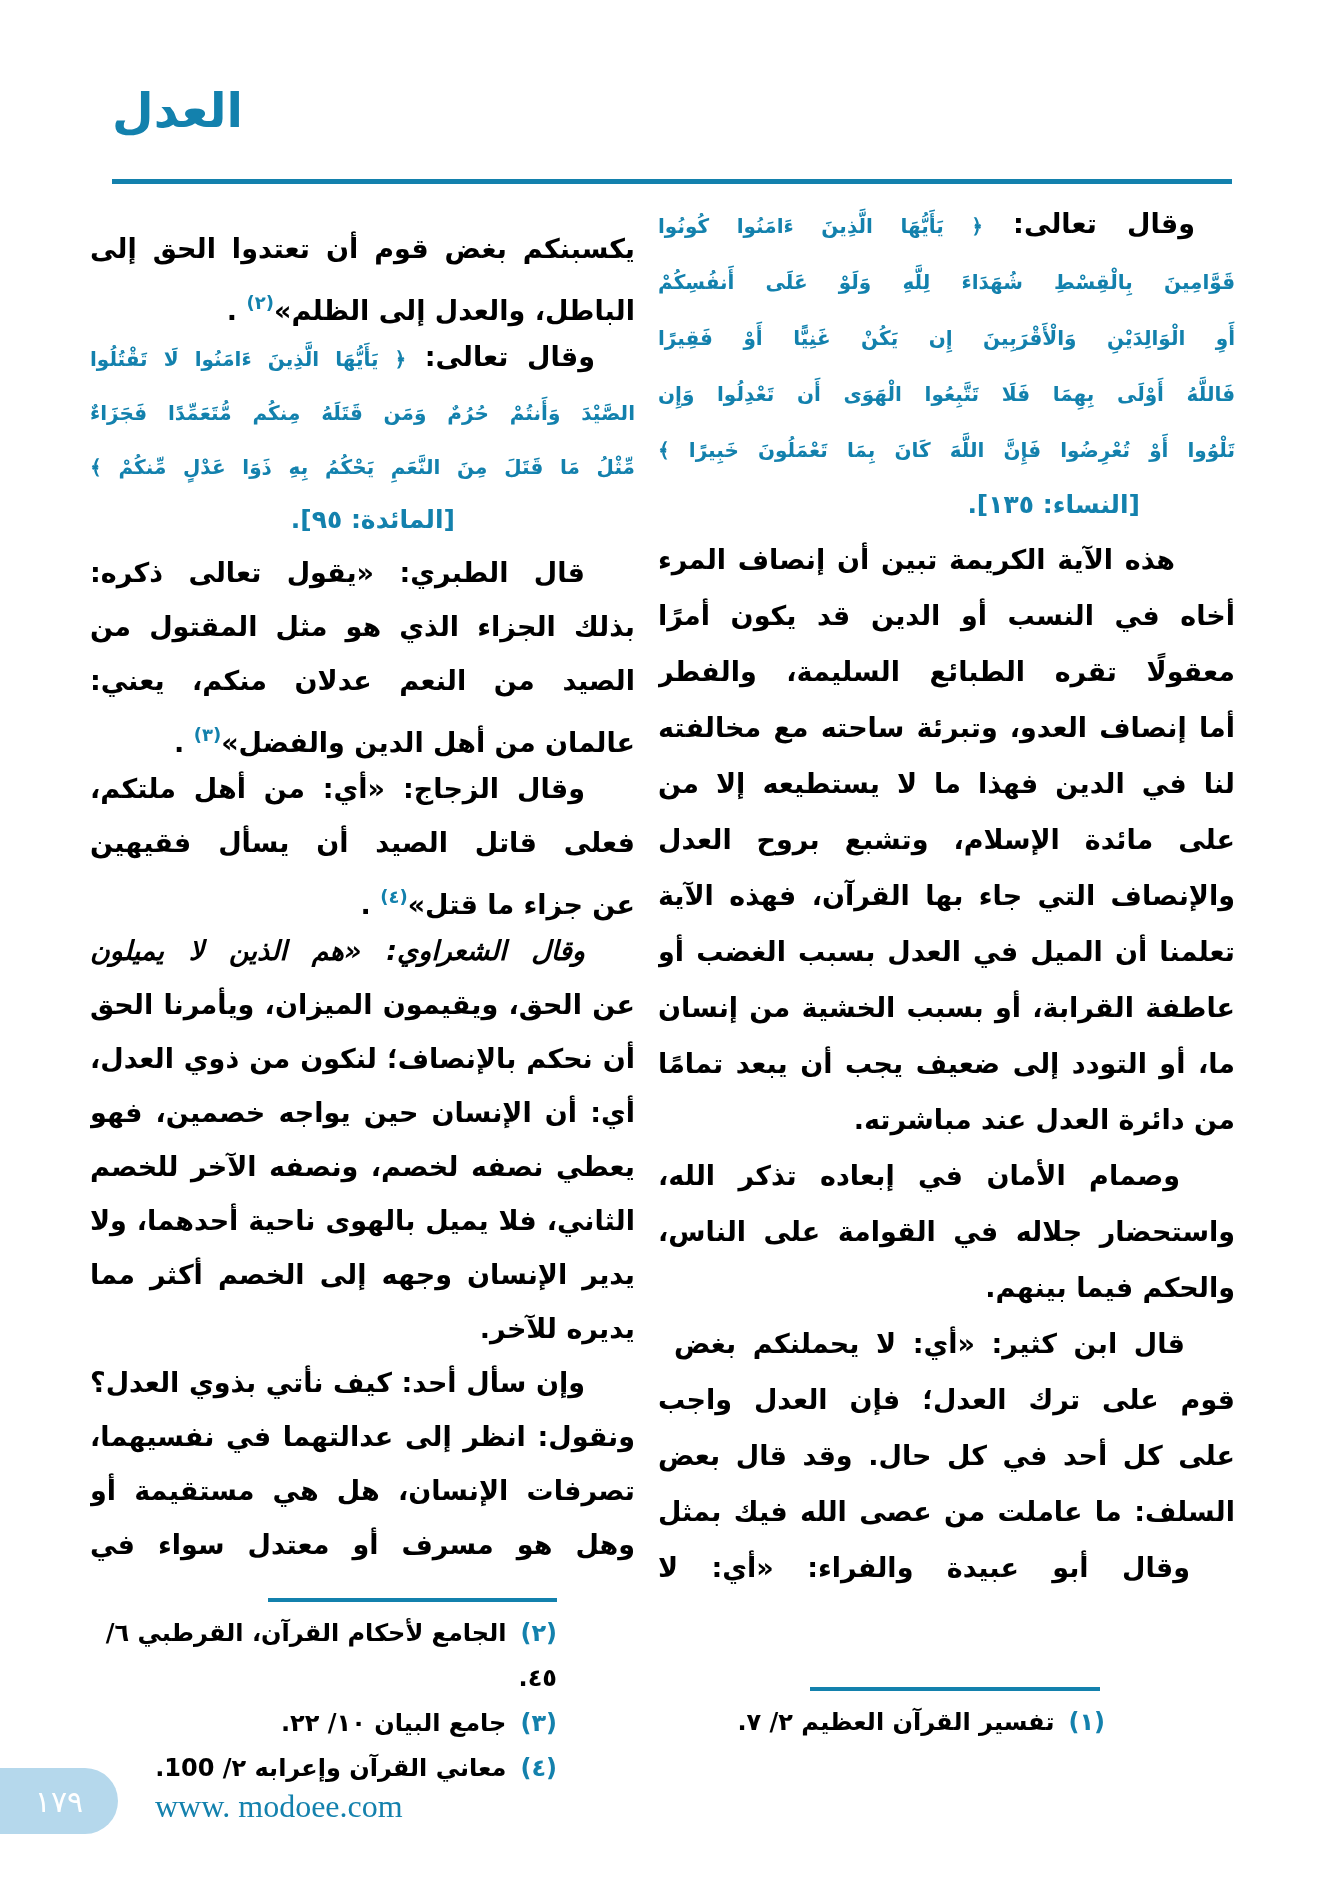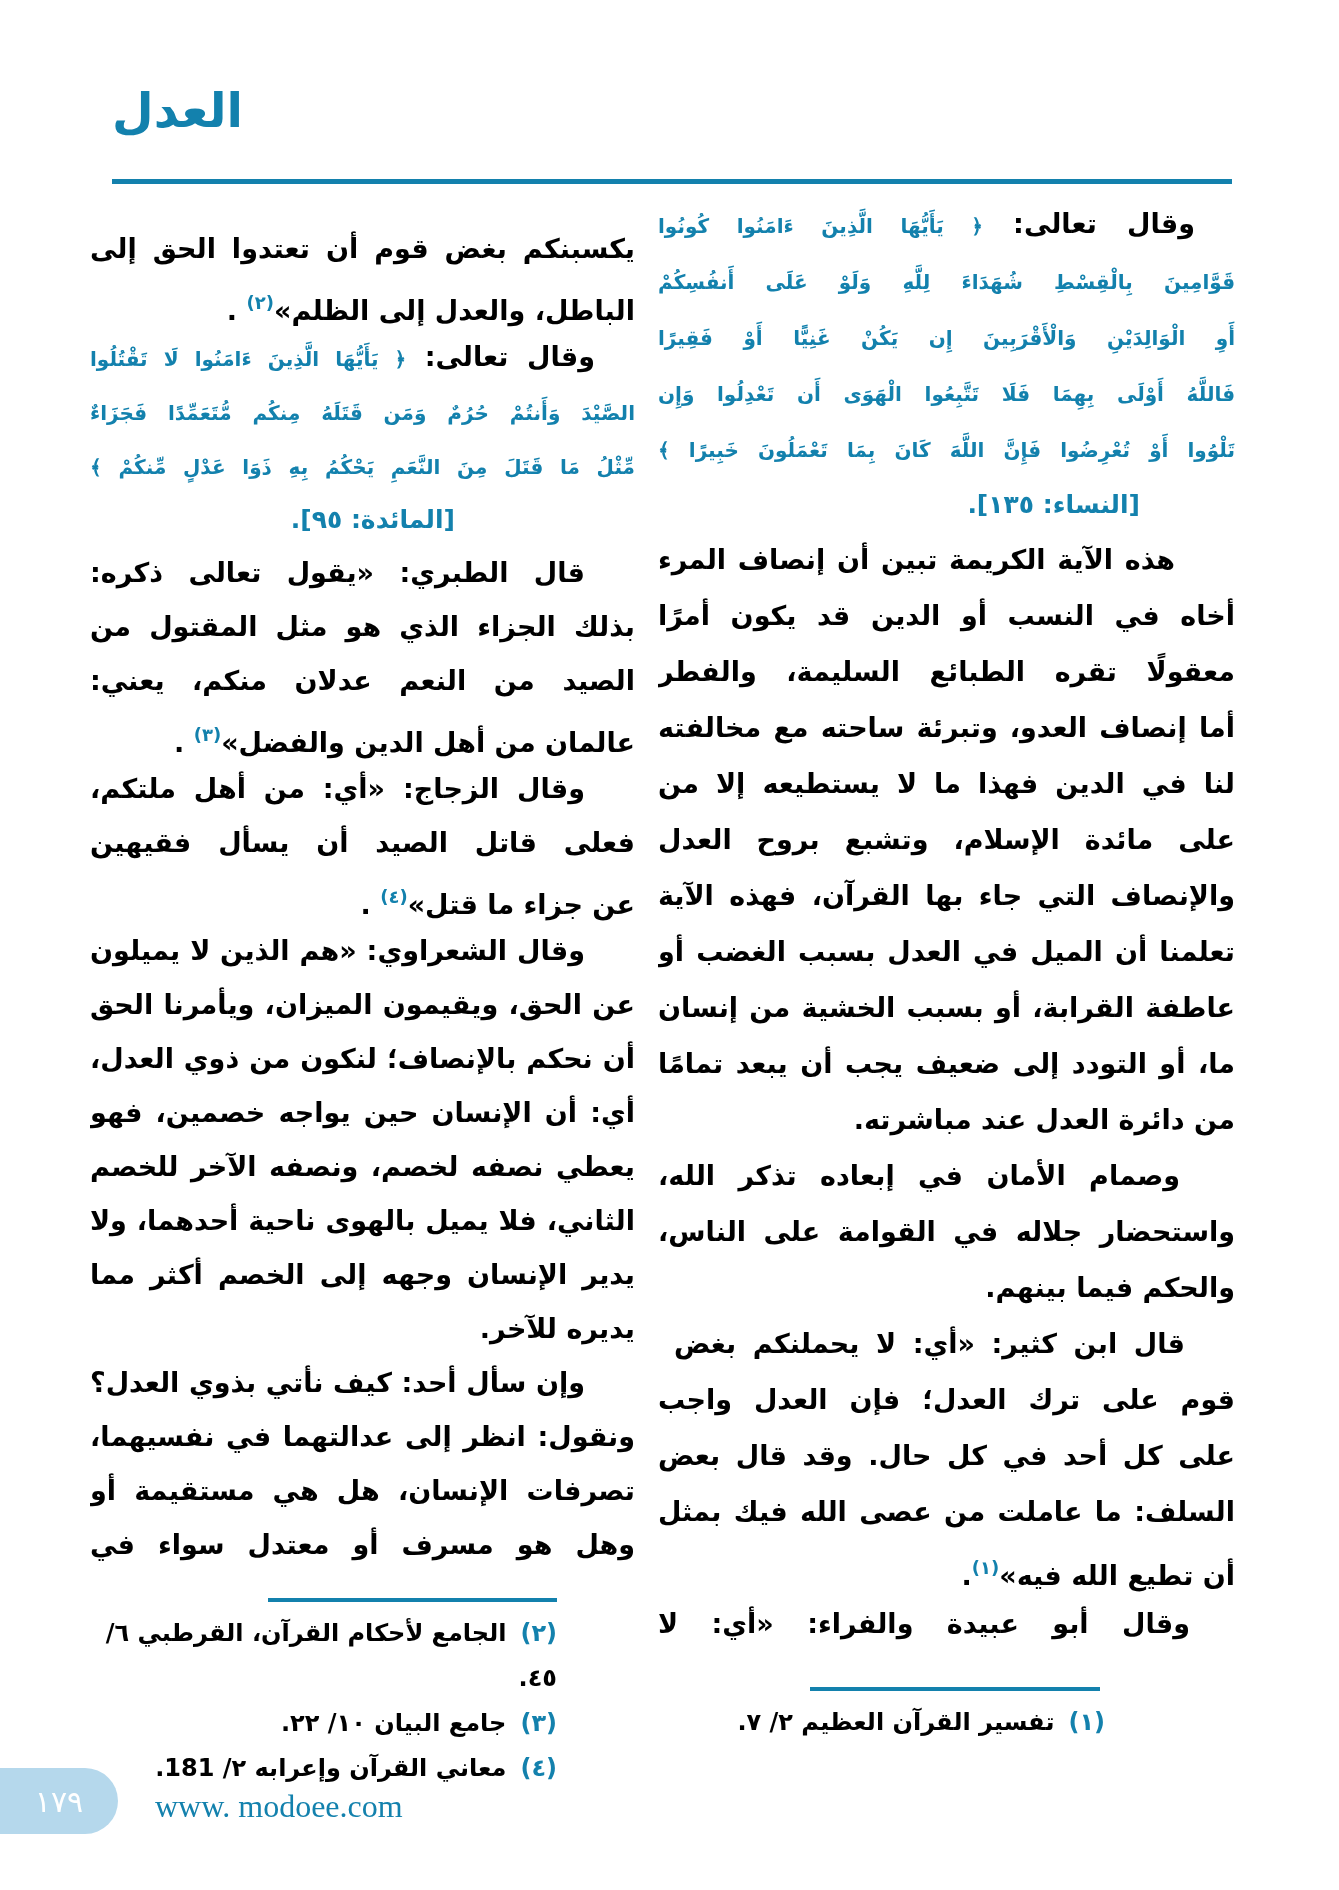--- a/index.html
+++ b/index.html
@@ -106,38 +106,37 @@
       <div class="line"><span class="body">عاطفة القرابة، أو بسبب الخشية من إنسان</span></div>
       <div class="line"><span class="body">ما، أو التودد إلى ضعيف يجب أن يبعد تمامًا</span></div>
       <div class="line last"><span class="body">من دائرة العدل عند مباشرته.</span></div>
       <div class="line" style="text-indent: 55px;"><span class="body">وصمام الأمان في إبعاده تذكر الله،</span></div>
       <div class="line"><span class="body">واستحضار جلاله في القوامة على الناس،</span></div>
       <div class="line last"><span class="body">والحكم فيما بينهم.</span></div>
       <div class="line" style="text-indent: 50px; margin-left: 16px;"><span class="body">قال ابن كثير: «أي: لا يحملنكم بغض</span></div>
       <div class="line"><span class="body">قوم على ترك العدل؛ فإن العدل واجب</span></div>
       <div class="line"><span class="body">على كل أحد في كل حال. وقد قال بعض</span></div>
       <div class="line"><span class="body">السلف: ما عاملت من عصى الله فيك بمثل</span></div>
-      <div class="line last"><span class="body">أن تطيع الله فيه»</span><span class="marker">(١)</span><span class="body">.</span></div>
       <div class="line" style="text-indent: 45px;"><span class="body">وقال أبو عبيدة والفراء: «أي: لا</span></div>
     </div>
   <div class="col col-left">
       <div class="line"><span class="body">يكسبنكم بغض قوم أن تعتدوا الحق إلى</span></div>
       <div class="line last"><span class="body">الباطل، والعدل إلى الظلم»</span><span class="marker">(٢)</span><span class="body"> .</span></div>
       <div class="line" style="text-indent: 40px;"><span class="body">وقال تعالى: </span><span class="quran">﴿ يَأَيُّهَا الَّذِينَ ءَامَنُوا لَا تَقْتُلُوا</span></div>
       <div class="line"><span class="quran">الصَّيْدَ وَأَنتُمْ حُرُمٌ وَمَن قَتَلَهُ مِنكُم مُّتَعَمِّدًا فَجَزَاءٌ</span></div>
       <div class="line"><span class="quran">مِّثْلُ مَا قَتَلَ مِنَ النَّعَمِ يَحْكُمُ بِهِ ذَوَا عَدْلٍ مِّنكُمْ ﴾</span></div>
       <div class="line last" style="text-indent: 180px;"><span class="cite">[المائدة: ٩٥].</span></div>
       <div class="line" style="text-indent: 50px;"><span class="body">قال الطبري: «يقول تعالى ذكره: يحكم</span></div>
       <div class="line"><span class="body">بذلك الجزاء الذي هو مثل المقتول من</span></div>
       <div class="line"><span class="body">الصيد من النعم عدلان منكم، يعني: فقيهان</span></div>
       <div class="line last"><span class="body">عالمان من أهل الدين والفضل»</span><span class="marker">(٣)</span><span class="body"> .</span></div>
       <div class="line" style="text-indent: 50px;"><span class="body">وقال الزجاج: «أي: من أهل ملتكم،</span></div>
       <div class="line"><span class="body">فعلى قاتل الصيد أن يسأل فقيهين عدلين</span></div>
       <div class="line last"><span class="body">عن جزاء ما قتل»</span><span class="marker">(٤)</span><span class="body"> .</span></div>
-      <div class="line" style="text-indent: 50px;"><span class="body">وقال الشعراوي: «هم الذين لا يميلون</span></div>
+      <div class="line" style="text-indent: 50px; font-style: italic;"><span class="body">وقال الشعراوي: «هم الذين لا يميلون</span></div>
       <div class="line"><span class="body">عن الحق، ويقيمون الميزان، ويأمرنا الحق</span></div>
       <div class="line"><span class="body">أن نحكم بالإنصاف؛ لنكون من ذوي العدل،</span></div>
       <div class="line"><span class="body">أي: أن الإنسان حين يواجه خصمين، فهو</span></div>
       <div class="line"><span class="body">يعطي نصفه لخصم، ونصفه الآخر للخصم</span></div>
       <div class="line"><span class="body">الثاني، فلا يميل بالهوى ناحية أحدهما، ولا</span></div>
       <div class="line"><span class="body">يدير الإنسان وجهه إلى الخصم أكثر مما</span></div>
       <div class="line last"><span class="body">يديره للآخر.</span></div>
       <div class="line" style="text-indent: 50px;"><span class="body">وإن سأل أحد: كيف نأتي بذوي العدل؟</span></div>
       <div class="line"><span class="body">ونقول: انظر إلى عدالتهما في نفسيهما، ولنر</span></div>
       <div class="line"><span class="body">تصرفات الإنسان، هل هي مستقيمة أو لا؟</span></div>
@@ -149,21 +148,21 @@
     <div>
         <div class="fnline"><span class="fnnum">(١)</span><span class="fntext">تفسير القرآن العظيم ٢/ ٧.</span></div>
       </div>
   </div>
 
   <div class="fnblock fn-left">
     <div class="fnrule"></div>
     <div>
         <div class="fnline"><span class="fnnum">(٢)</span><span class="fntext">الجامع لأحكام القرآن، القرطبي ٦/ ٤٥.</span></div>
         <div class="fnline"><span class="fnnum">(٣)</span><span class="fntext">جامع البيان ١٠/ ٢٢.</span></div>
-        <div class="fnline"><span class="fnnum">(٤)</span><span class="fntext">معاني القرآن وإعرابه ٢/ 181.</span></div>
+        <div class="fnline"><span class="fnnum">(٤)</span><span class="fntext">معاني القرآن وإعرابه ٢/ 100.</span></div>
       </div>
   </div>
 
   <div class="page-badge">
     <span>١٧٩</span>
   </div>
   <div class="website">www. modoee.com</div>
 
 </div>
 

